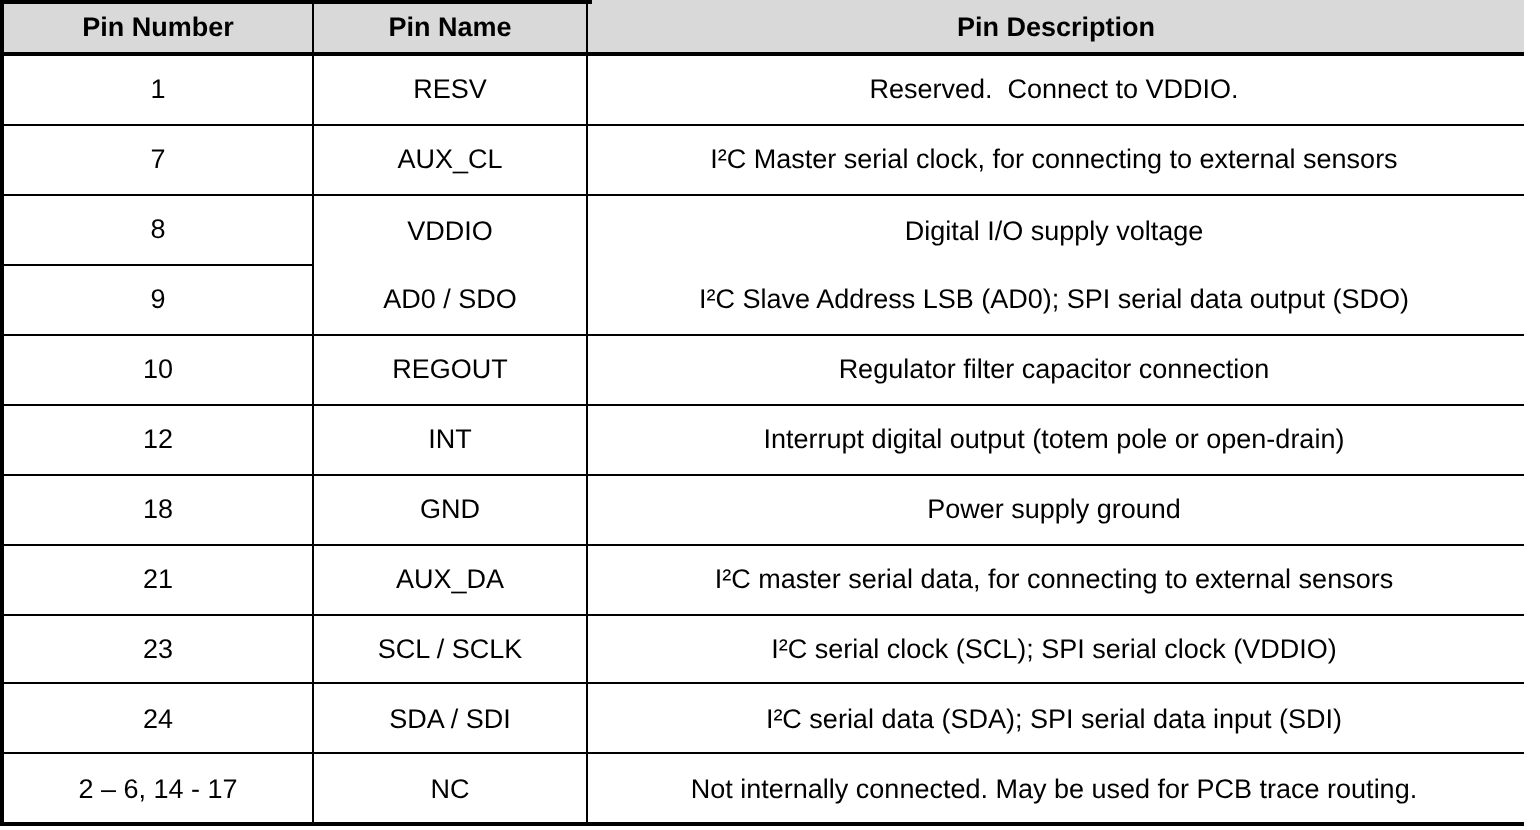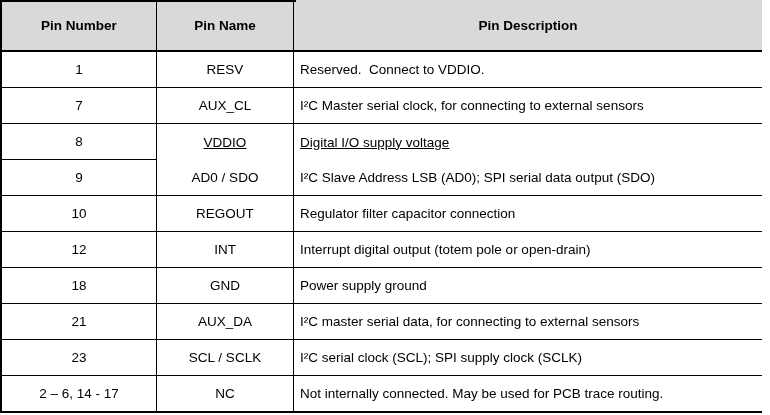--- a/index.html
+++ b/index.html
@@ -28,40 +28,40 @@
     vertical-align: middle;
     overflow: hidden;
   }
   table.pin-table th {
     background: #d9d9d9;
     font-weight: bold;
     font-size: 13.5px;
     height: 26px;
     text-align: center;
     border-bottom: 2px solid #000000;
-    padding: 12px;
+    padding: 0;
   }
   table.pin-table th:not(:last-child),
   table.pin-table td:not(:last-child) {
     border-right: 1px solid #000000;
   }
   table.pin-table td {
     font-size: 13.5px;
     height: 24px;
     text-align: center;
     border-bottom: 1px solid #000000;
     white-space: pre-wrap;
     padding: 0;
   }
   table.pin-table td.cell-desc {
-    text-align: left;
+    text-align: center;
     padding: 0 8px 0 6px;
   }
   table.pin-table tbody tr:last-child td { border-bottom: none; }
-  table.pin-table td.merge-below { border-bottom: none; text-decoration: underline; }
+  table.pin-table td.merge-below { border-bottom: none; }
   
   .top-border-fragment {
     position: absolute;
     top: 0;
     left: 0;
     width: 296px;
     height: 2px;
     background: #000000;
     z-index: 2;
   }
@@ -121,21 +121,26 @@
           <td class="cell-desc">Power supply ground</td>
         </tr>
         <tr>
           <td class="cell-num">21</td>
           <td class="cell-name">AUX_DA</td>
           <td class="cell-desc">I²C master serial data, for connecting to external sensors</td>
         </tr>
         <tr>
           <td class="cell-num">23</td>
           <td class="cell-name">SCL / SCLK</td>
-          <td class="cell-desc">I²C serial clock (SCL); SPI supply clock (SCLK)</td>
+          <td class="cell-desc">I²C serial clock (SCL); SPI serial clock (VDDIO)</td>
+        </tr>
+        <tr>
+          <td class="cell-num">24</td>
+          <td class="cell-name">SDA / SDI</td>
+          <td class="cell-desc">I²C serial data (SDA); SPI serial data input (SDI)</td>
         </tr>
         <tr>
           <td class="cell-num">2 – 6, 14 - 17</td>
           <td class="cell-name">NC</td>
           <td class="cell-desc">Not internally connected. May be used for PCB trace routing.</td>
         </tr>
       </tbody>
   </table>
 </div>
 

